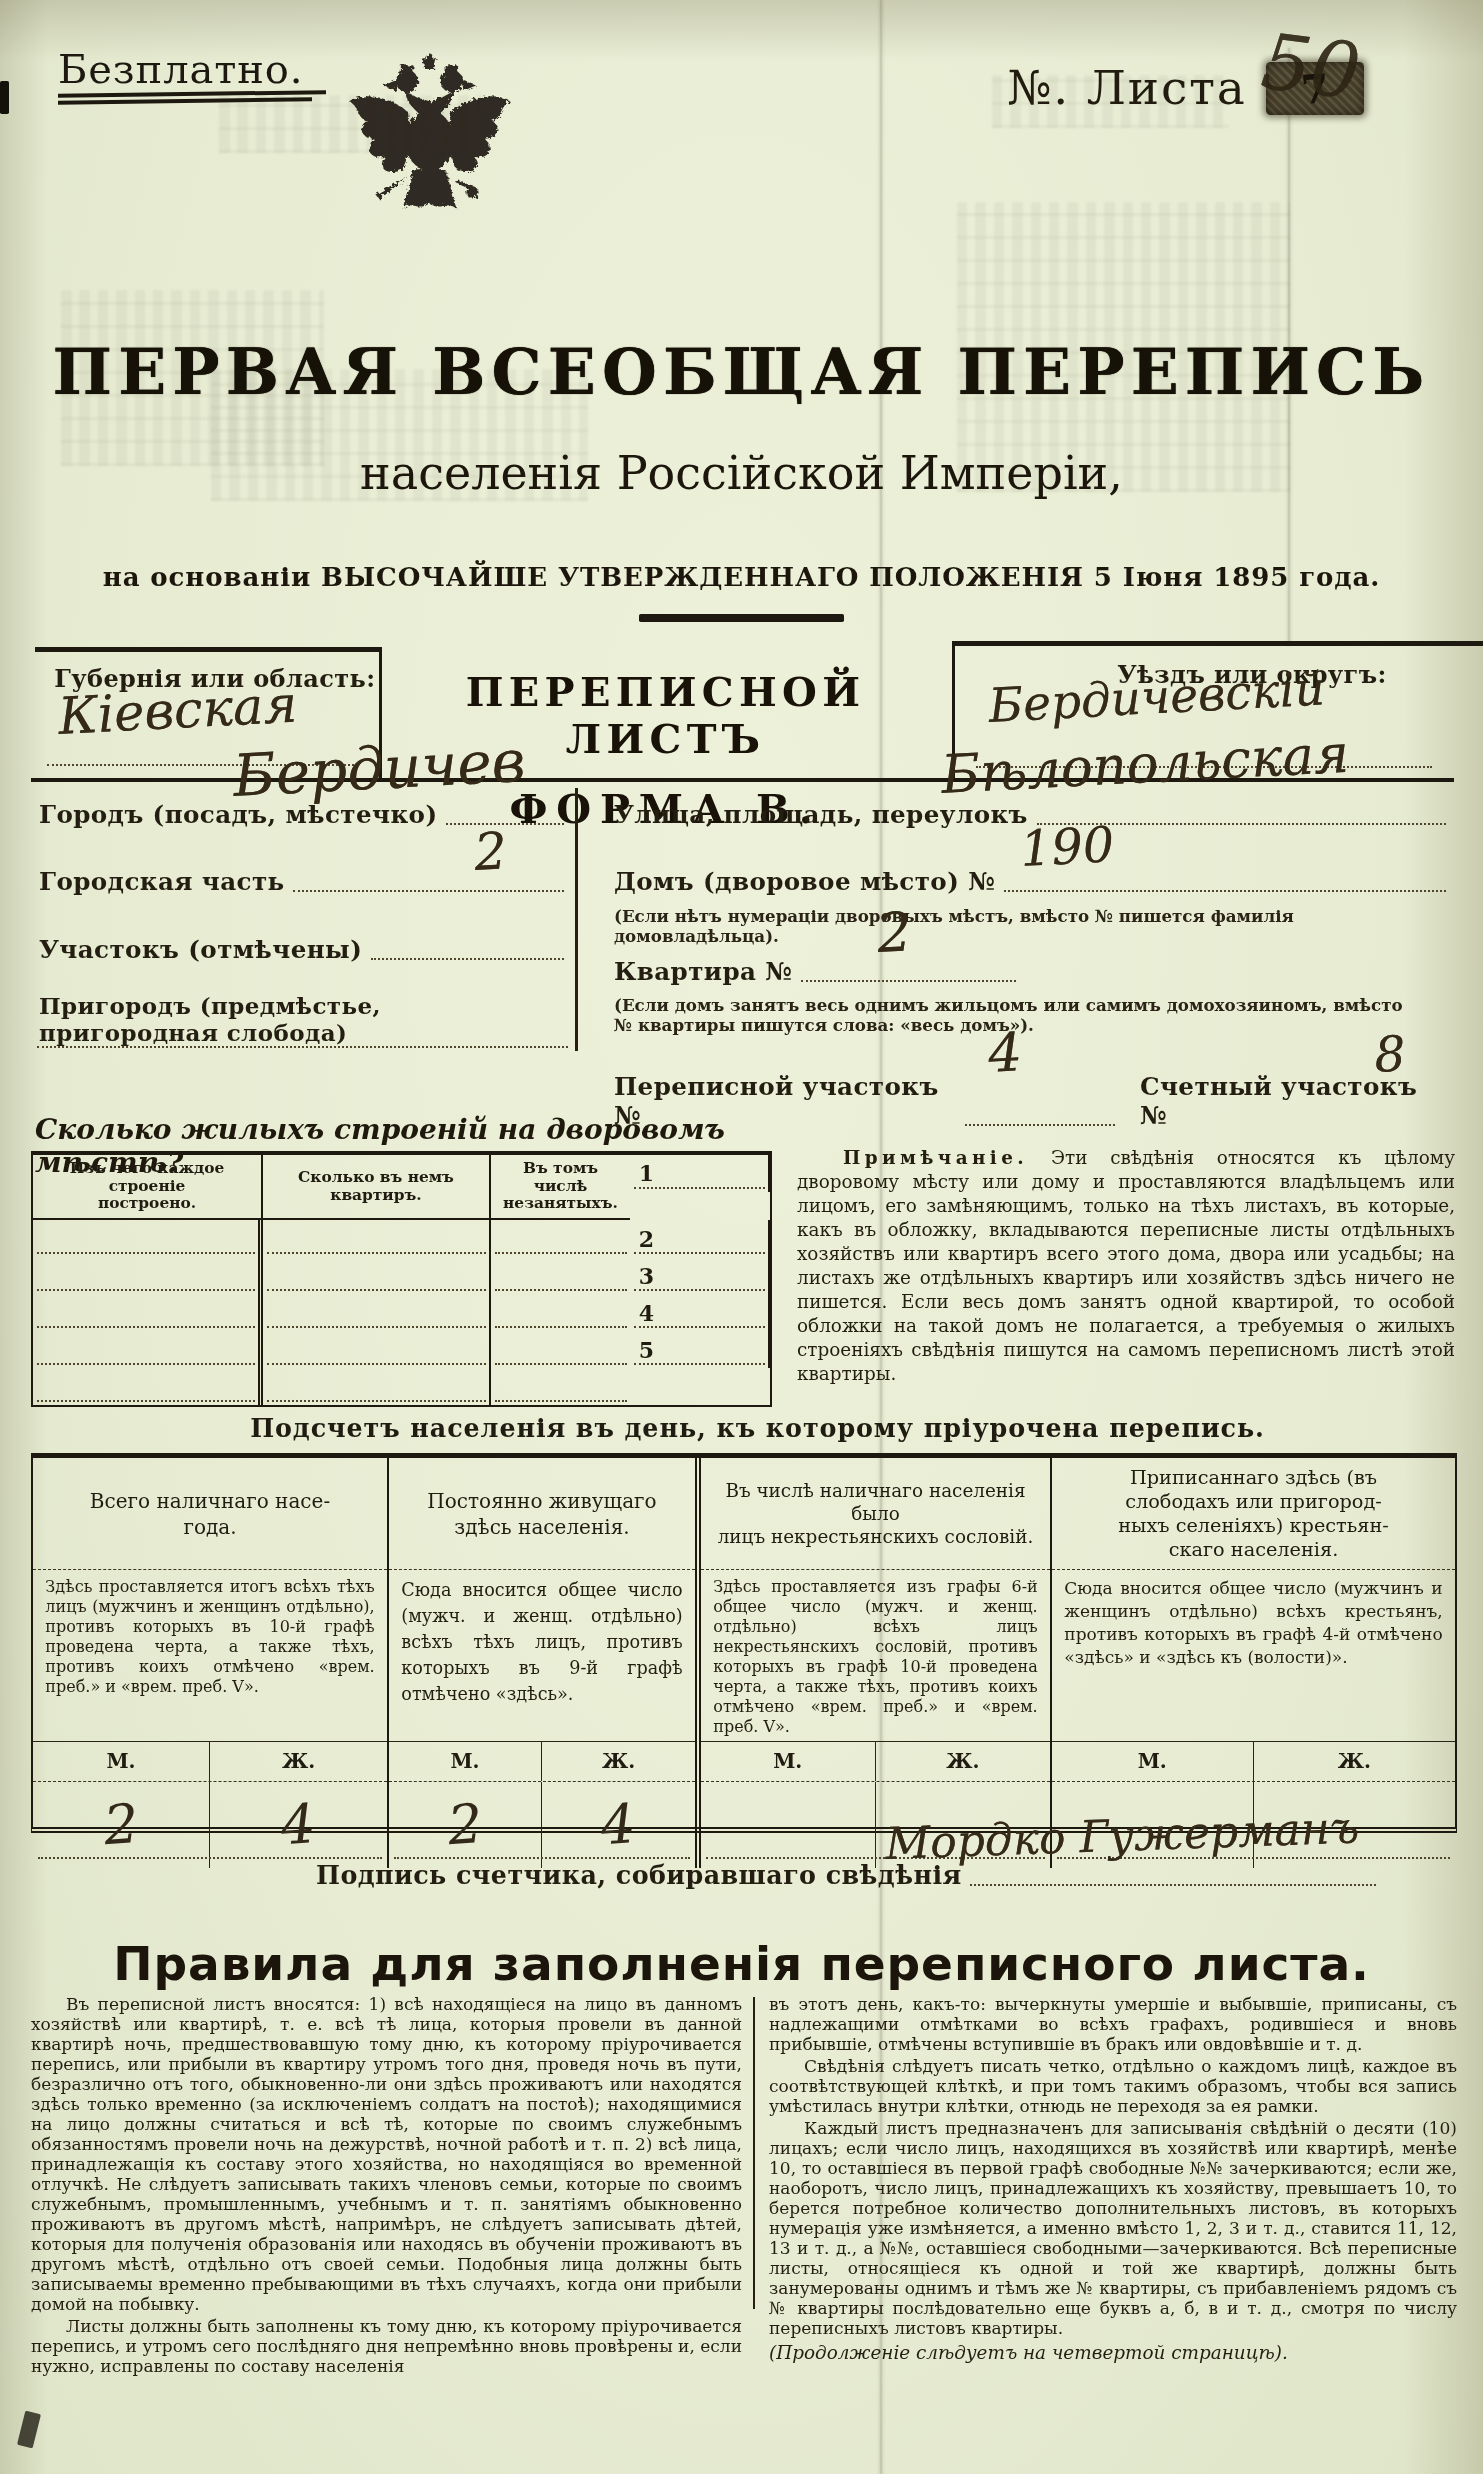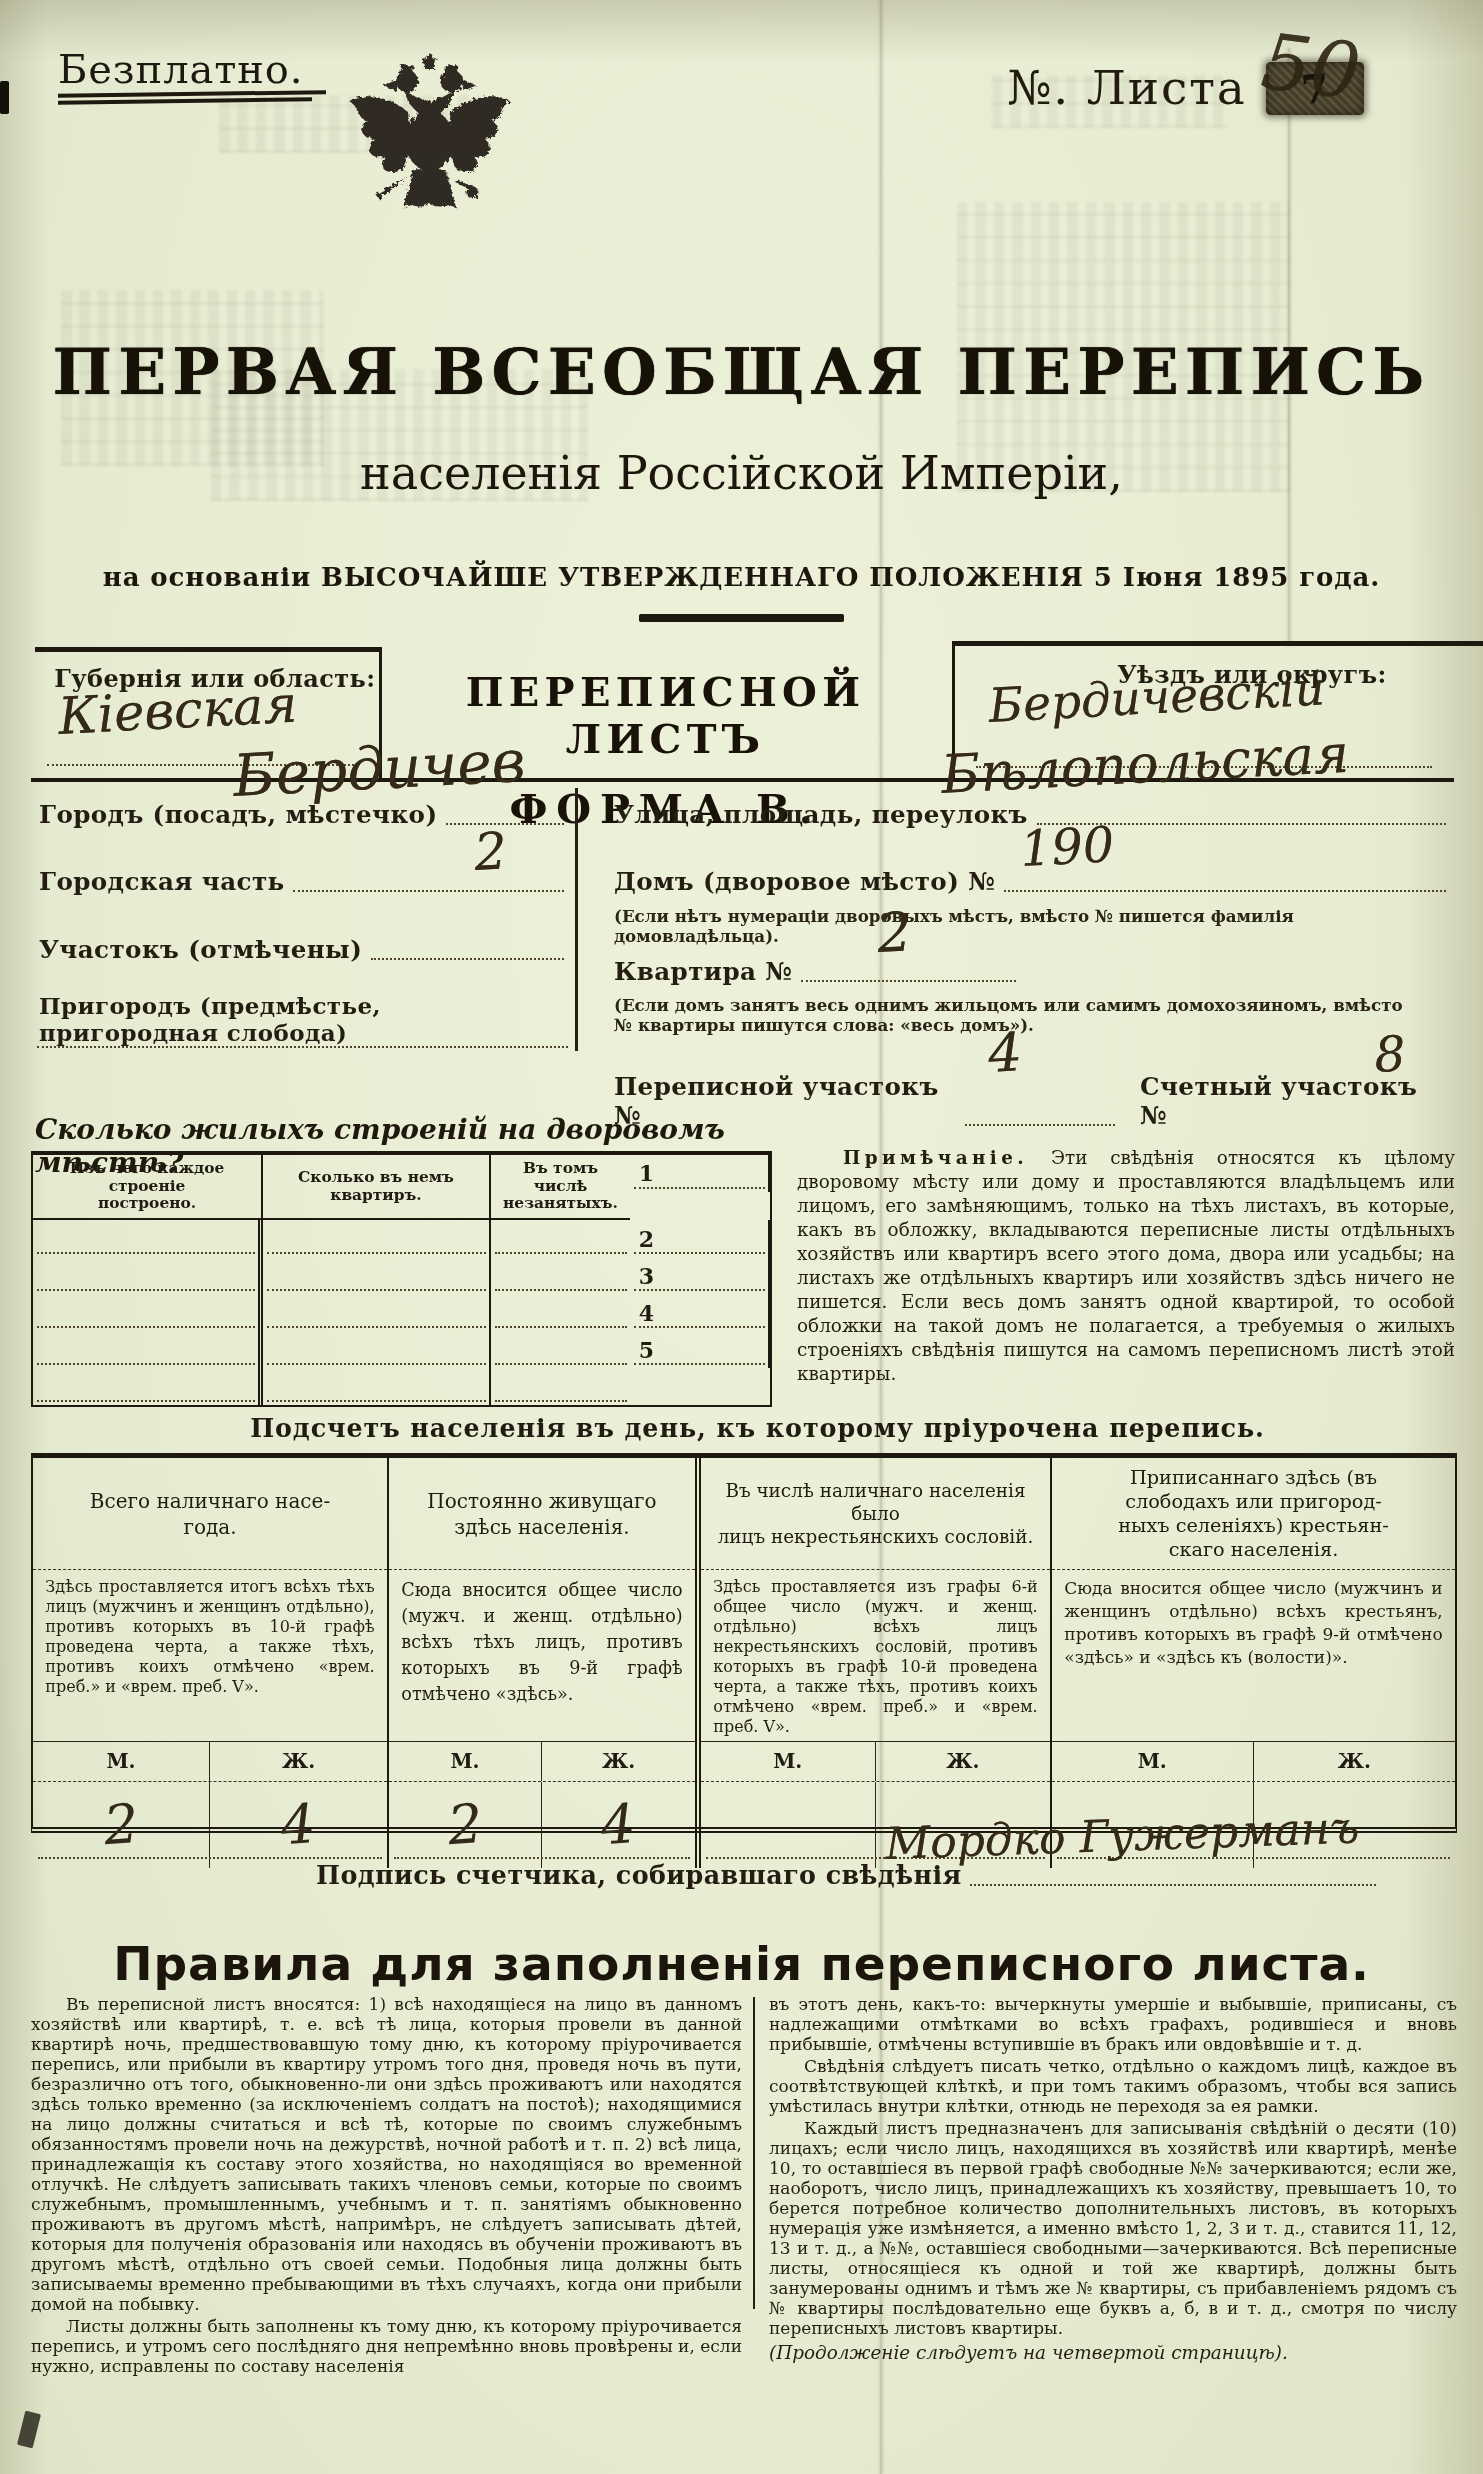--- a/index.html
+++ b/index.html
@@ -368,21 +368,21 @@
             <span class="hv"></span>
           </div>
         <div class="dots"></div>
       </div>
     </div>
     <div class="pcol">
       <div class="phead small pre" style="font-size:19.3px; line-height:24px;">Приписаннаго здѣсь (въ
 слободахъ или пригород-
 ныхъ селеніяхъ) крестьян-
 скаго населенія.</div>
-      <div class="pdesc" style="font-size:17px; line-height:23px;">Сюда вносится общее число (мужчинъ и женщинъ отдѣльно) всѣхъ крестьянъ, противъ которыхъ въ графѣ 9-й отмѣчено «здѣсь» и «здѣсь къ (волости)».</div>
+      <div class="pdesc" style="font-size:17px; line-height:23px;">Сюда вносится общее число (мужчинъ и женщинъ отдѣльно) всѣхъ крестьянъ, противъ которыхъ въ графѣ 4-й отмѣчено «здѣсь» и «здѣсь къ (волости)».</div>
       <div class="pmz">
         <div>М.</div>
         <div>Ж.</div>
       </div>
       <div class="pval">
         <div>
             <span class="hv"></span>
           </div>
         <div>
             <span class="hv"></span>

